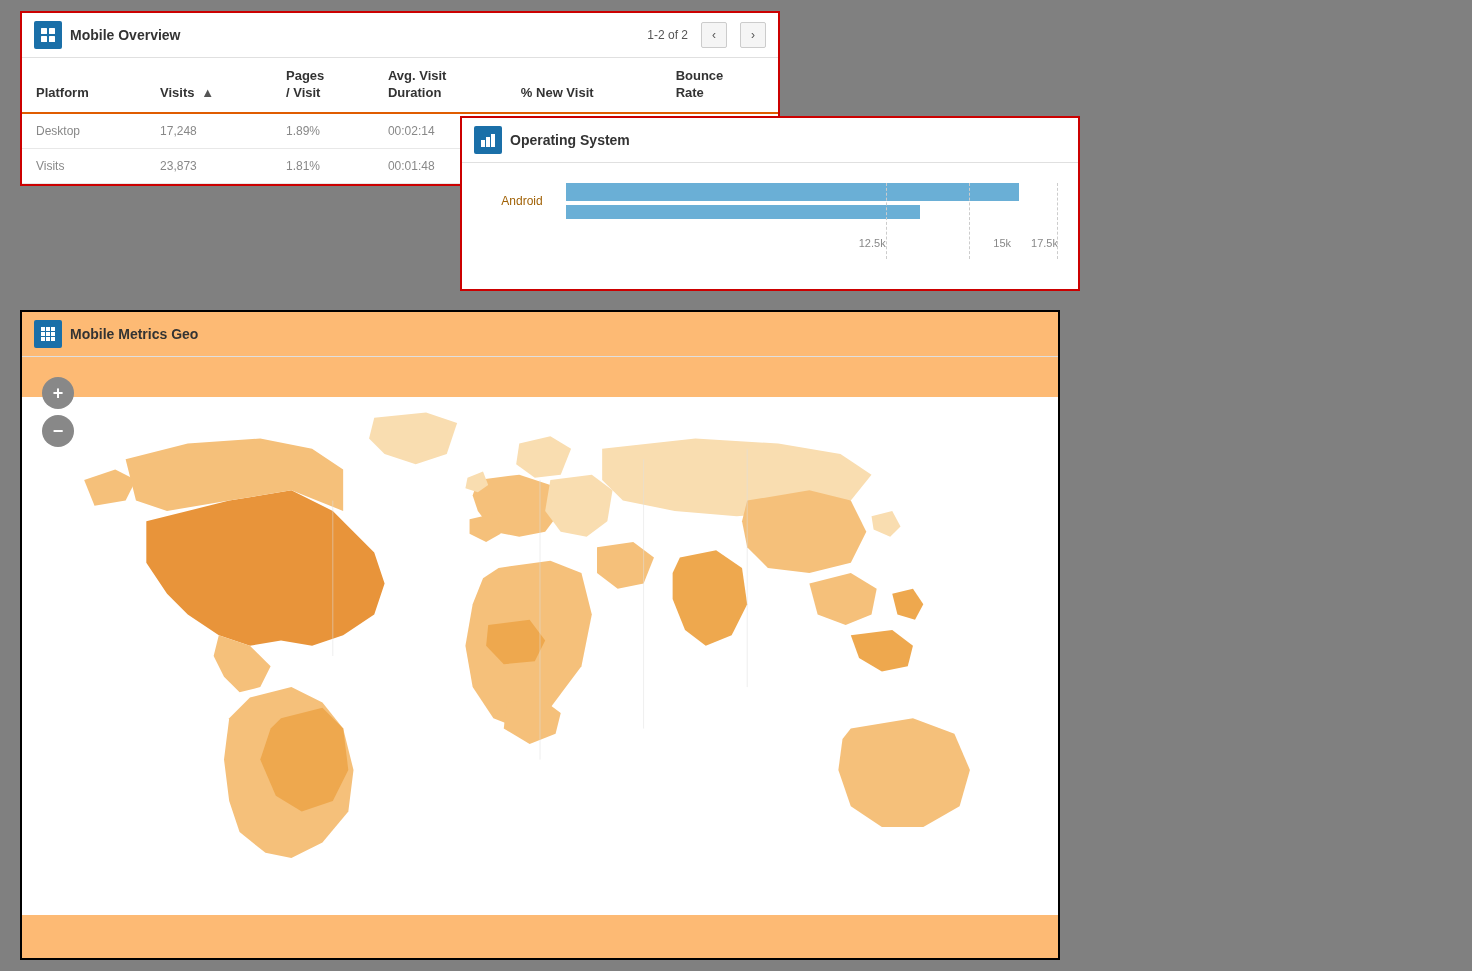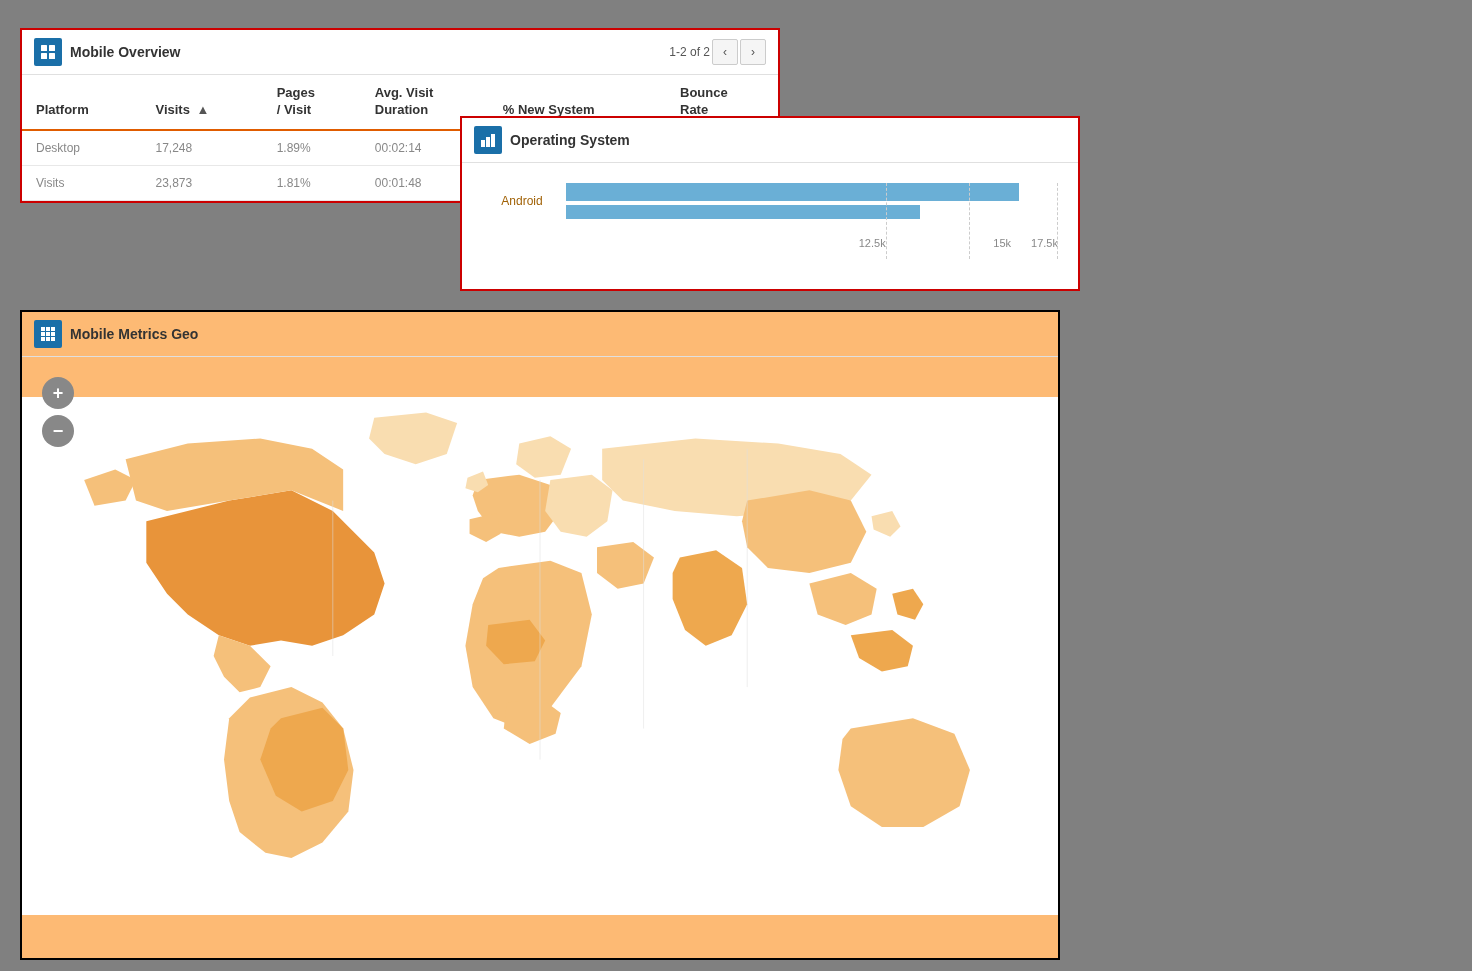--- a/index.html
+++ b/index.html
@@ -8,21 +8,21 @@
       width: 1472px;
       height: 971px;
       position: relative;
       font-family: Arial, sans-serif;
       overflow: hidden;
     }
 
     
     .panel-mobile-overview {
       position: absolute;
-      top: 28px;
+      top: 11px;
       left: 20px;
       width: 760px;
       background: #fff;
       border: 2px solid #cc0000;
       z-index: 10;
     }
 
     .panel-header {
       display: flex;
       align-items: center;
@@ -51,21 +51,21 @@
       font-size: 14px;
       font-weight: bold;
       color: #333;
     }
 
     .pagination-info {
       font-size: 12px;
       color: #555;
       display: flex;
       align-items: center;
-      gap: 2px;
+      gap: 13px;
     }
 
     .nav-btn {
       width: 26px;
       height: 26px;
       border: 1px solid #ccc;
       background: #f5f5f5;
       cursor: pointer;
       display: flex;
       align-items: center;
@@ -223,21 +223,21 @@
       <button class="nav-btn">›</button>
     </div>
   </div>
   <table class="data-table">
     <thead>
       <tr>
         <th>Platform</th>
         <th>Visits <span class="sort-arrow">▲</span></th>
         <th>Pages<br>/ Visit</th>
         <th>Avg. Visit<br>Duration</th>
-        <th>% New System</th>
+        <th>% New Visit</th>
         <th>Bounce<br>Rate</th>
       </tr>
     </thead>
     <tbody>
       <tr>
         <td>Desktop</td>
         <td>17,248</td>
         <td>1.89%</td>
         <td>00:02:14</td>
         <td>48.23%</td>

